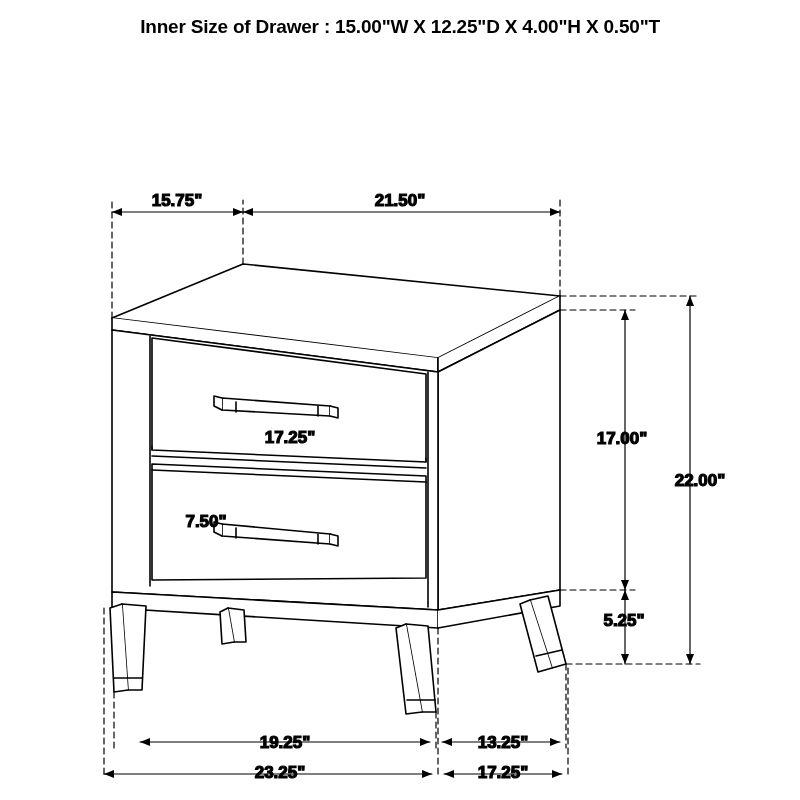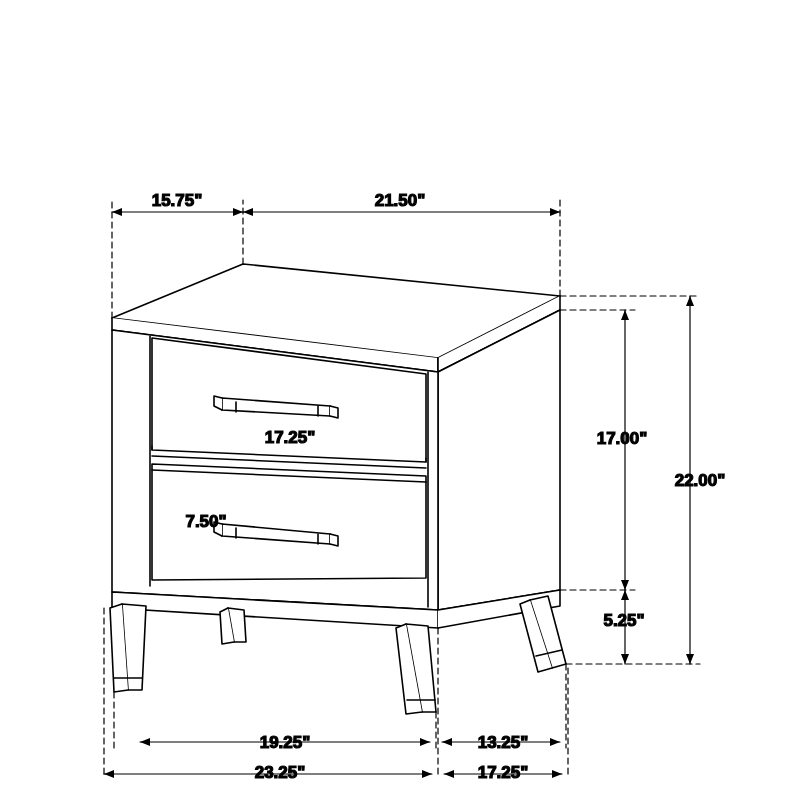--- a/index.html
+++ b/index.html
@@ -42,20 +42,21 @@
     font-size: 17px;
     font-weight: bold;
     fill: #000000;
   }
 </style>
 </head>
 <body>
 
 <div id="stage">
 
+  <div id="title">Inner Size of Drawer : 15.00"W X 12.25"D X 4.00"H X 0.50"T</div>
 
   <svg id="drawing" viewBox="0 0 800 800">
 
     <g fill="none" stroke="#000000" stroke-width="1.6" stroke-linejoin="round" stroke-linecap="round">
 
       <g>
         <path d="M112,318 L243,264 L560,296 L438,358 Z" fill="#ffffff"></path>
 
         <path d="M112,318 L112,330 L438,372 L438,358" fill="#ffffff"></path>
         <path d="M438,358 L438,372 L560,310 L560,296" fill="#ffffff"></path>

